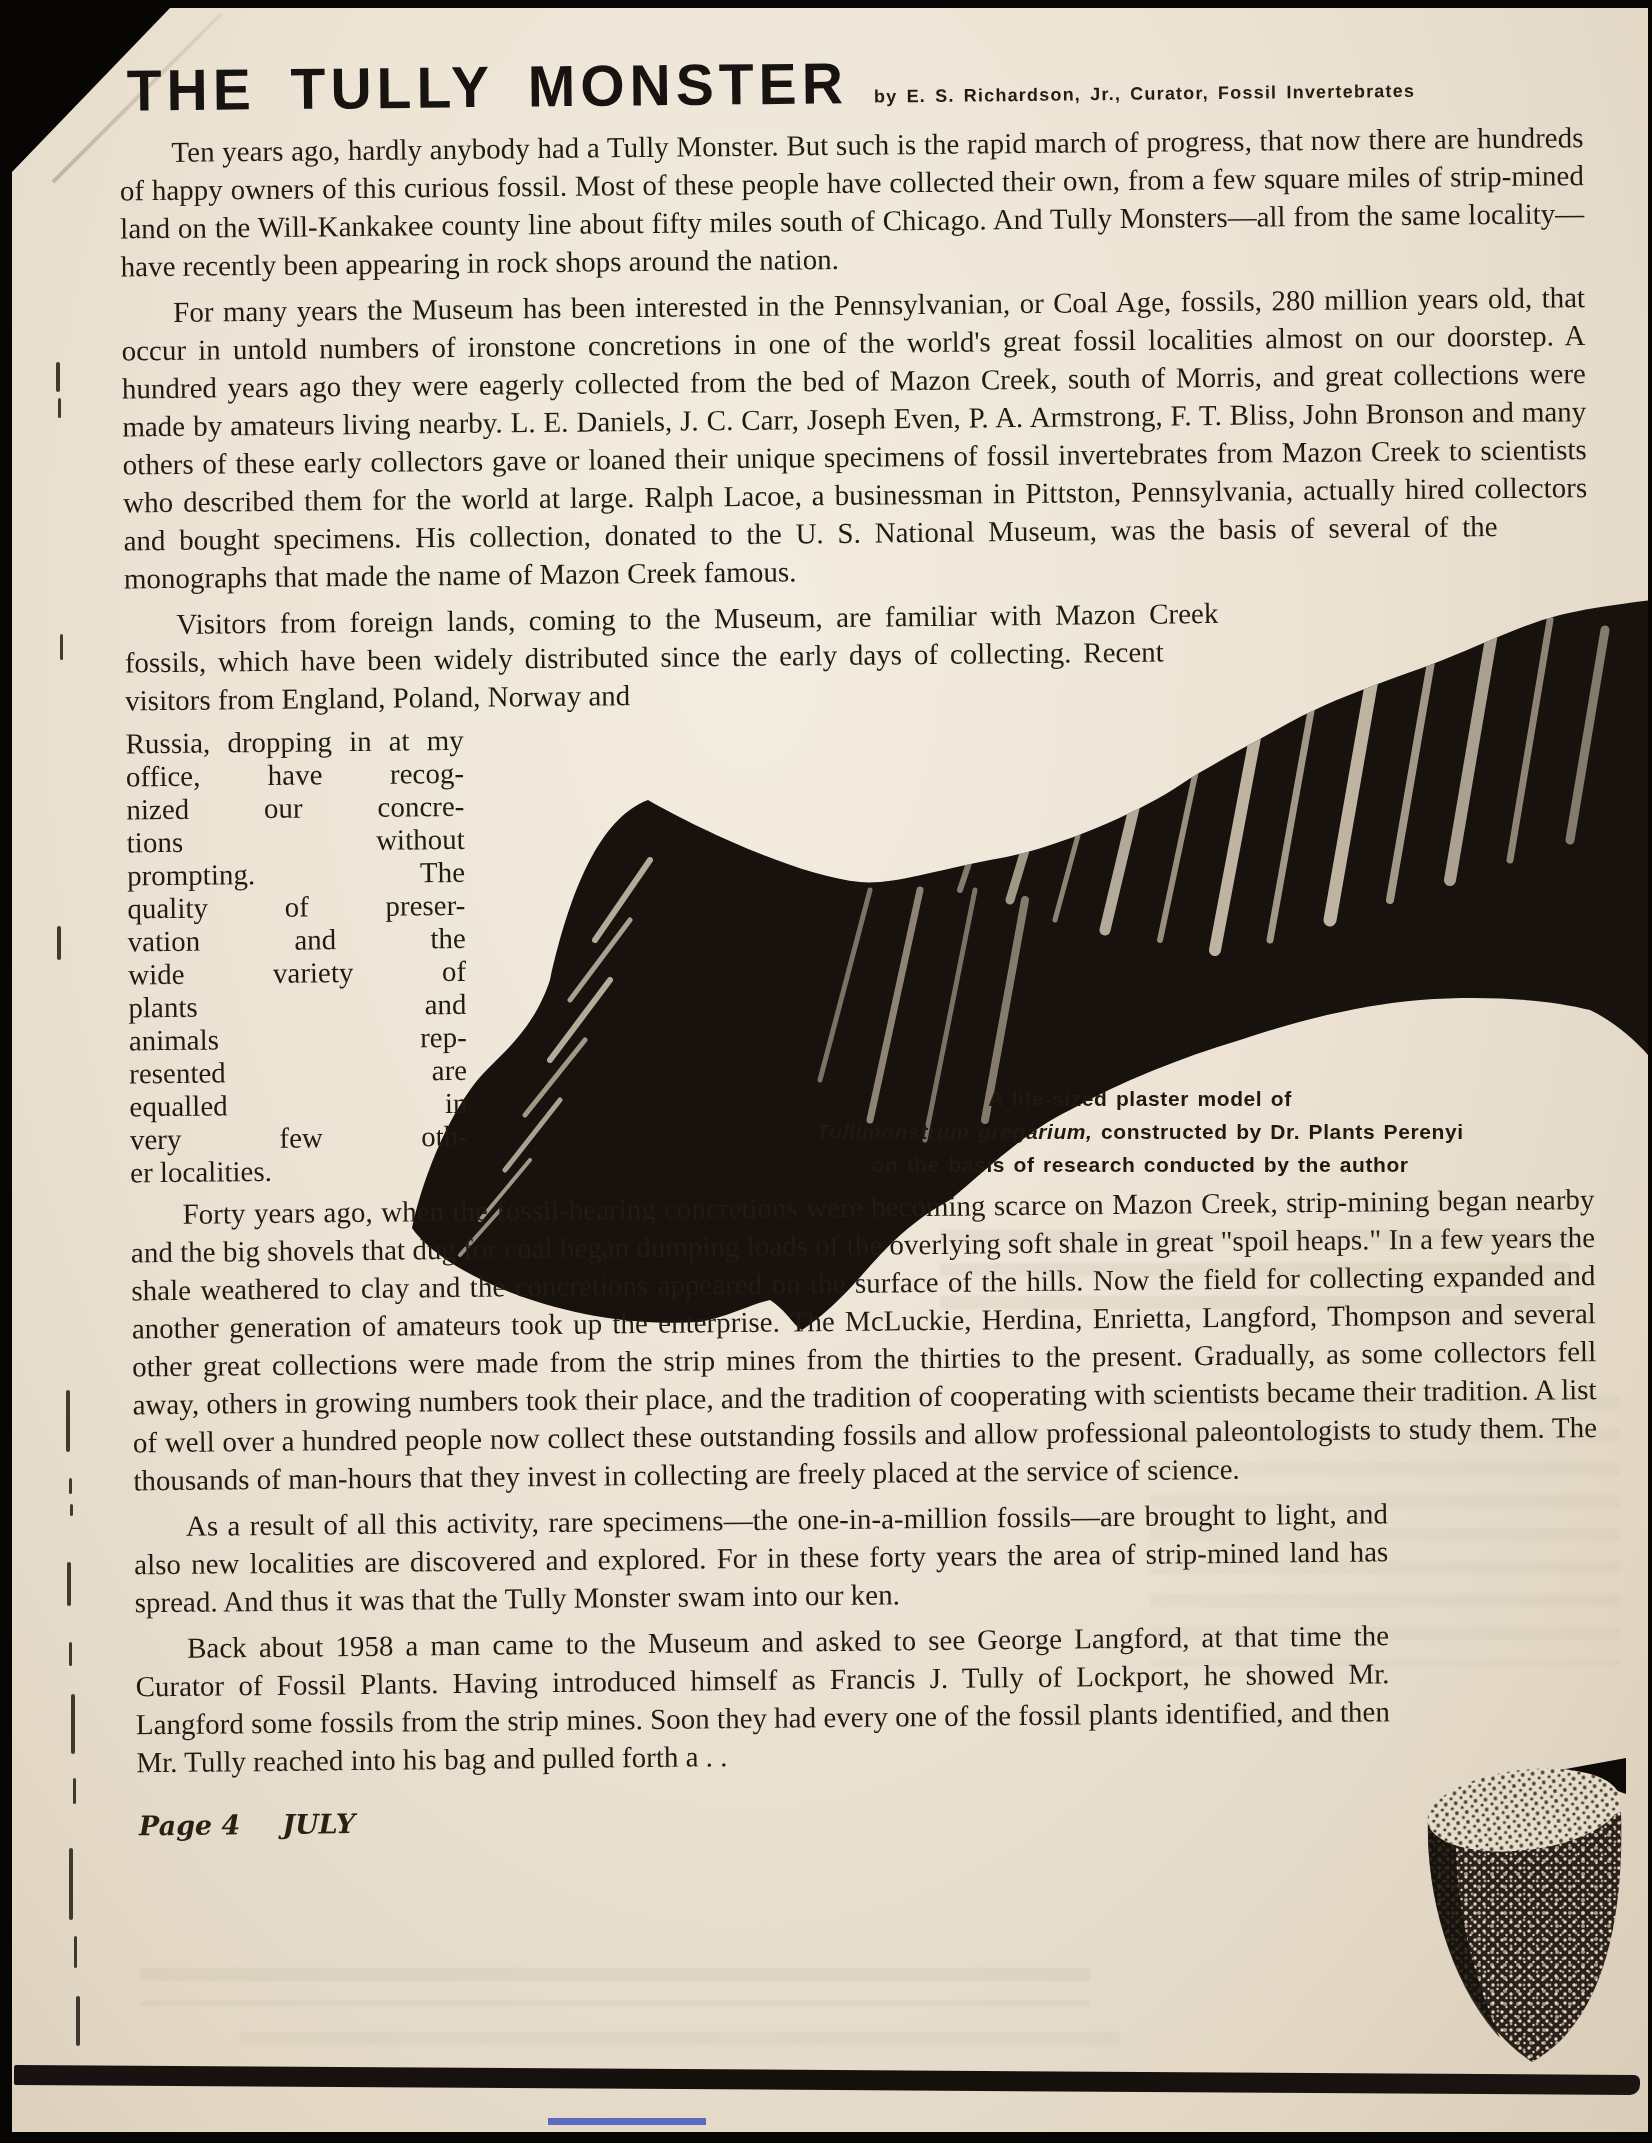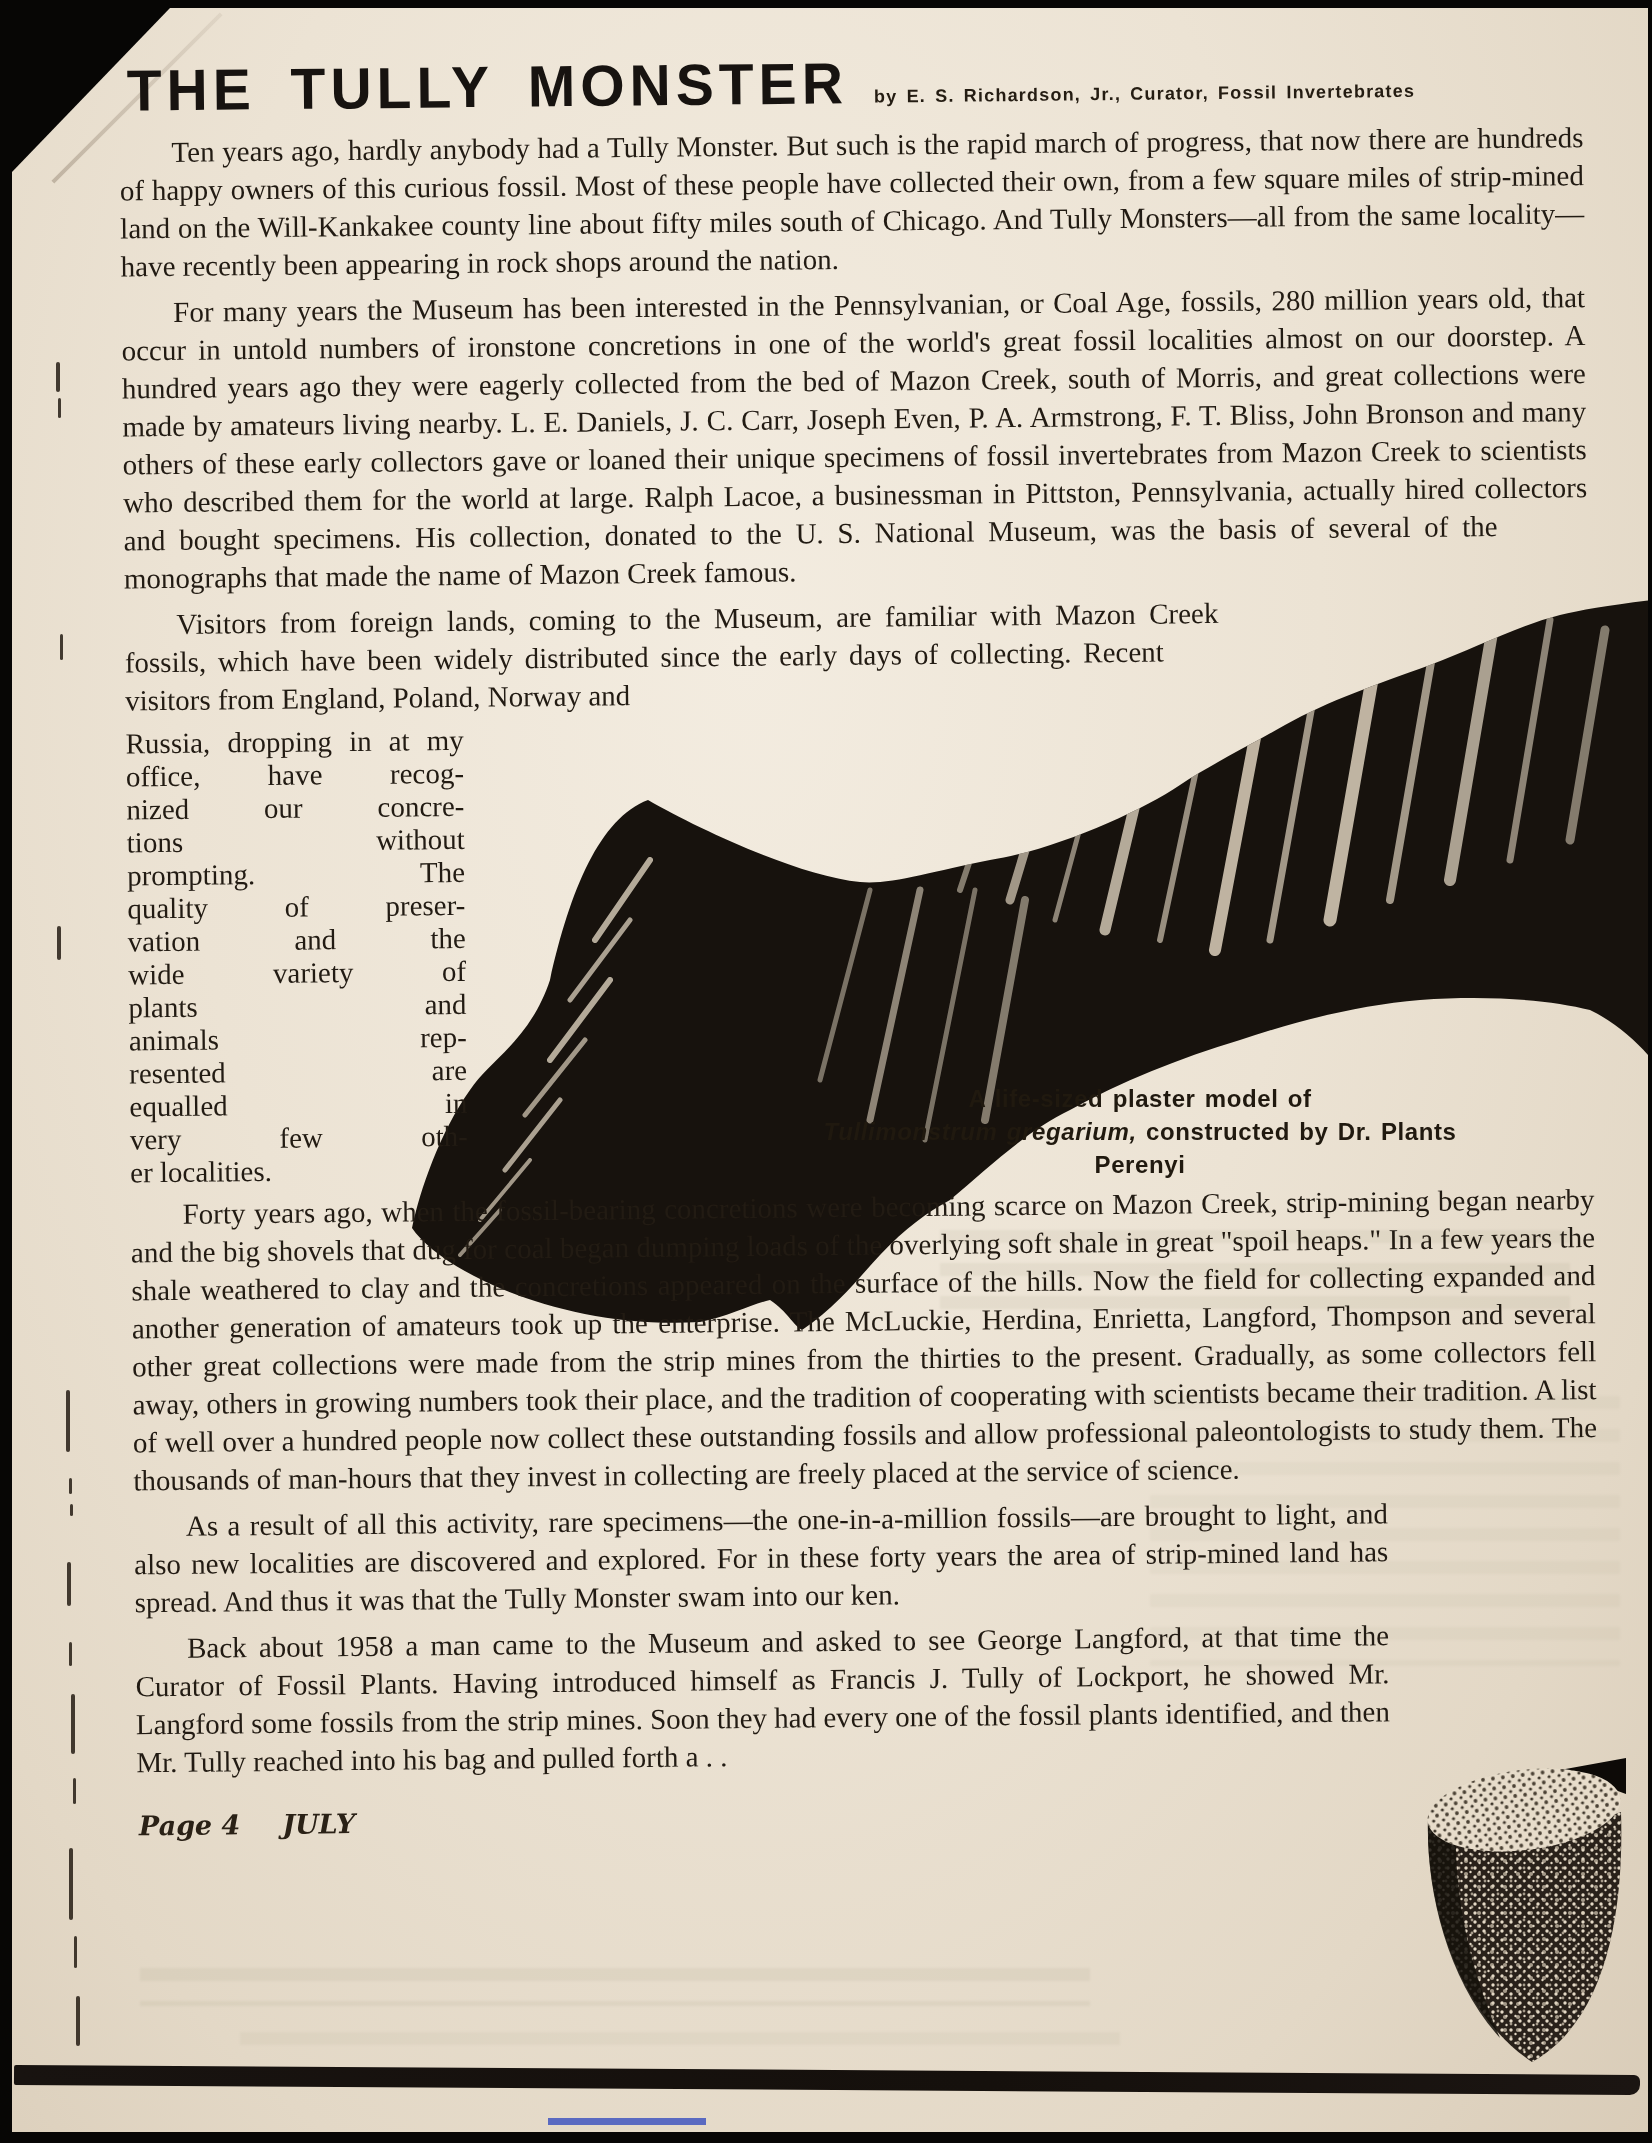--- a/index.html
+++ b/index.html
@@ -53,21 +53,21 @@
   .clear{clear:both;}
   .footer{
     margin:26px 0 0 2px;
     font-family:"DejaVu Serif", serif;font-style:italic;font-weight:700;
     font-size:27px;color:#2a2116;display:flex;gap:42px;
   }
   
   .caption{
     position:absolute;left:778px;top:1074px;width:700px;z-index:3;
     font-family:"Liberation Sans", sans-serif;font-weight:700;
-    font-size:24px;line-height:33px;letter-spacing:.6px;word-spacing:2px;
+    font-size:21px;line-height:33px;letter-spacing:.6px;word-spacing:2px;
     color:#20190f;text-align:center;
   }
   .caption .sp{font-style:italic;}
   
   .fossil-svg{position:absolute;left:388px;top:552px;z-index:1;pointer-events:none;}
   .concretion-svg{position:absolute;left:1398px;top:1740px;z-index:1;pointer-events:none;}
   .rule{
     position:absolute;left:2px;right:8px;top:2062px;height:20px;z-index:4;
     background:linear-gradient(90deg,#181310 0%,#15100c 60%,#1b1512 100%);
     transform:rotate(0.35deg);border-radius:2px 6px 10px 2px;
@@ -199,20 +199,21 @@
       <path d="M18,72 C16,150 44,262 122,314 C198,272 214,160 211,64
                C160,84 60,88 18,72 Z" fill="url(#spkL2)" opacity=".7"></path>
       <path d="M18,72 C16,140 36,230 90,290 C60,220 44,150 46,80 Z" fill="#14100b" opacity=".85"></path>
       <ellipse cx="114" cy="62" rx="97" ry="40" fill="#e7dcca" transform="rotate(-7 114 62)"></ellipse>
       <ellipse cx="114" cy="62" rx="97" ry="40" fill="url(#spkD)" transform="rotate(-7 114 62)"></ellipse>
     </svg>
 
     <div class="caption">
       <div>A life-sized plaster model of</div>
       <div><span class="sp">Tullimonstrum gregarium,</span><span> constructed by Dr. Plants Perenyi</span></div>
+      <div>on the basis of research conducted by the author</div>
     </div>
 
     <div class="content">
       <div class="head">
         <span class="title">THE TULLY MONSTER</span>
         <span class="byline">by E. S. Richardson, Jr., Curator, Fossil Invertebrates</span>
       </div>
 
       <p class="para"><span>Ten years ago, hardly anybody had a Tully Monster.  But such is the rapid march of progress, that now there are hundreds of happy owners of this curious fossil.  Most of these people have collected their own, from a few square miles of strip-mined land on the Will-Kankakee county line about fifty miles south of Chicago.  And Tully Monsters—all from the same locality—have recently been appearing in rock shops around the nation.</span></p>
 

